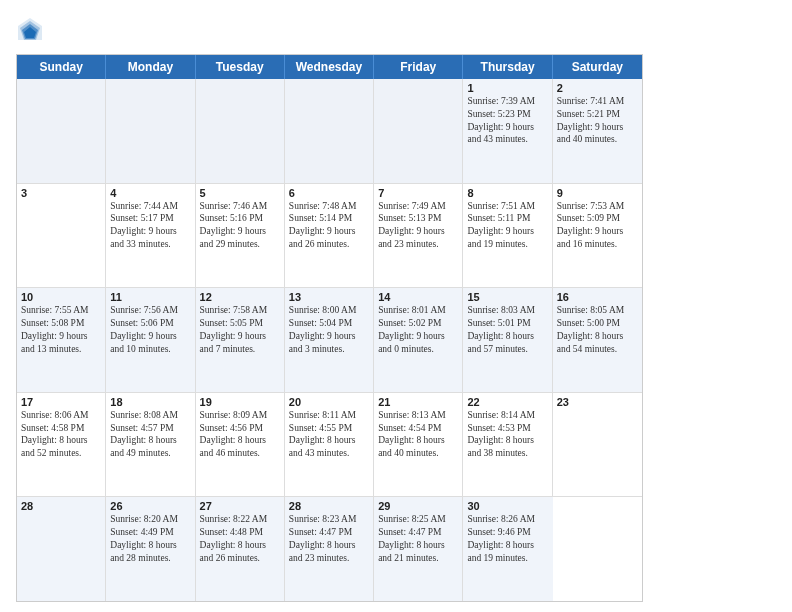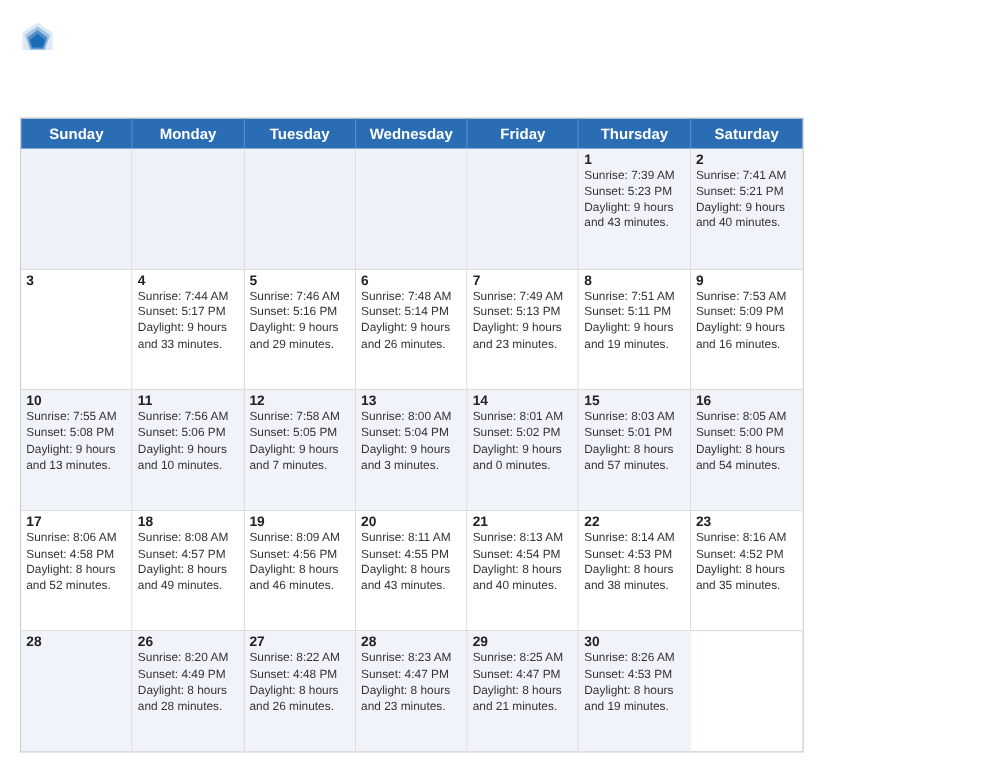--- a/index.html
+++ b/index.html
@@ -9,21 +9,20 @@
       font-family: Arial, sans-serif;
       background: #fff;
       overflow: hidden;
     }
     .page {
       width: 675px;
       height: 612px;
       padding: 16px 32px 10px 16px;
       display: flex;
       flex-direction: column;
-      gap: 40px;
     }
     .header {
       display: flex;
       justify-content: space-between;
       align-items: flex-start;
       margin-bottom: 10px;
     }
     .logo {
       display: flex;
       align-items: center;
@@ -100,20 +99,21 @@
       font-size: 11px;
       font-weight: bold;
       color: #222;
       display: block;
       margin-bottom: 1px;
     }
     .day-info {
       font-size: 9.5px;
       color: #333;
       line-height: 1.35;
+      font-family: Liberation Serif, serif;
     }
   </style>
 </head>
 <body>
 
 <div class="page">
   <div class="header">
     <div class="logo">
       <svg class="logo-icon" viewBox="0 0 28 28">
         <polygon points="14,2 26,10 26,24 2,24 2,10" fill="#1a6bb5" opacity="0.15"></polygon>
@@ -279,23 +279,20 @@
 Daylight: 8 hours and 40 minutes.</div>
           </div>
           <div class="cal-cell">
             <span class="day-num">22</span>
             <div class="day-info">Sunrise: 8:14 AM
 Sunset: 4:53 PM
 Daylight: 8 hours and 38 minutes.</div>
           </div>
           <div class="cal-cell">
             <span class="day-num">23</span>
-            <div class="day-info">Sunrise: 8:16 AM
-Sunset: 4:52 PM
-Daylight: 8 hours and 35 minutes.</div>
           </div>
         </div>
         <div class="cal-row">
           <div class="cal-cell alt-row">
             <span class="day-num">28</span>
           </div>
           <div class="cal-cell alt-row">
             <span class="day-num">26</span>
             <div class="day-info">Sunrise: 8:20 AM
 Sunset: 4:49 PM
@@ -315,19 +312,19 @@
           </div>
           <div class="cal-cell alt-row">
             <span class="day-num">29</span>
             <div class="day-info">Sunrise: 8:25 AM
 Sunset: 4:47 PM
 Daylight: 8 hours and 21 minutes.</div>
           </div>
           <div class="cal-cell alt-row">
             <span class="day-num">30</span>
             <div class="day-info">Sunrise: 8:26 AM
-Sunset: 4:53 PM
+Sunset: 9:46 PM
 Daylight: 8 hours and 19 minutes.</div>
           </div>
         </div>
       </div>
   </div>
 </div>
 
 </body></html>

